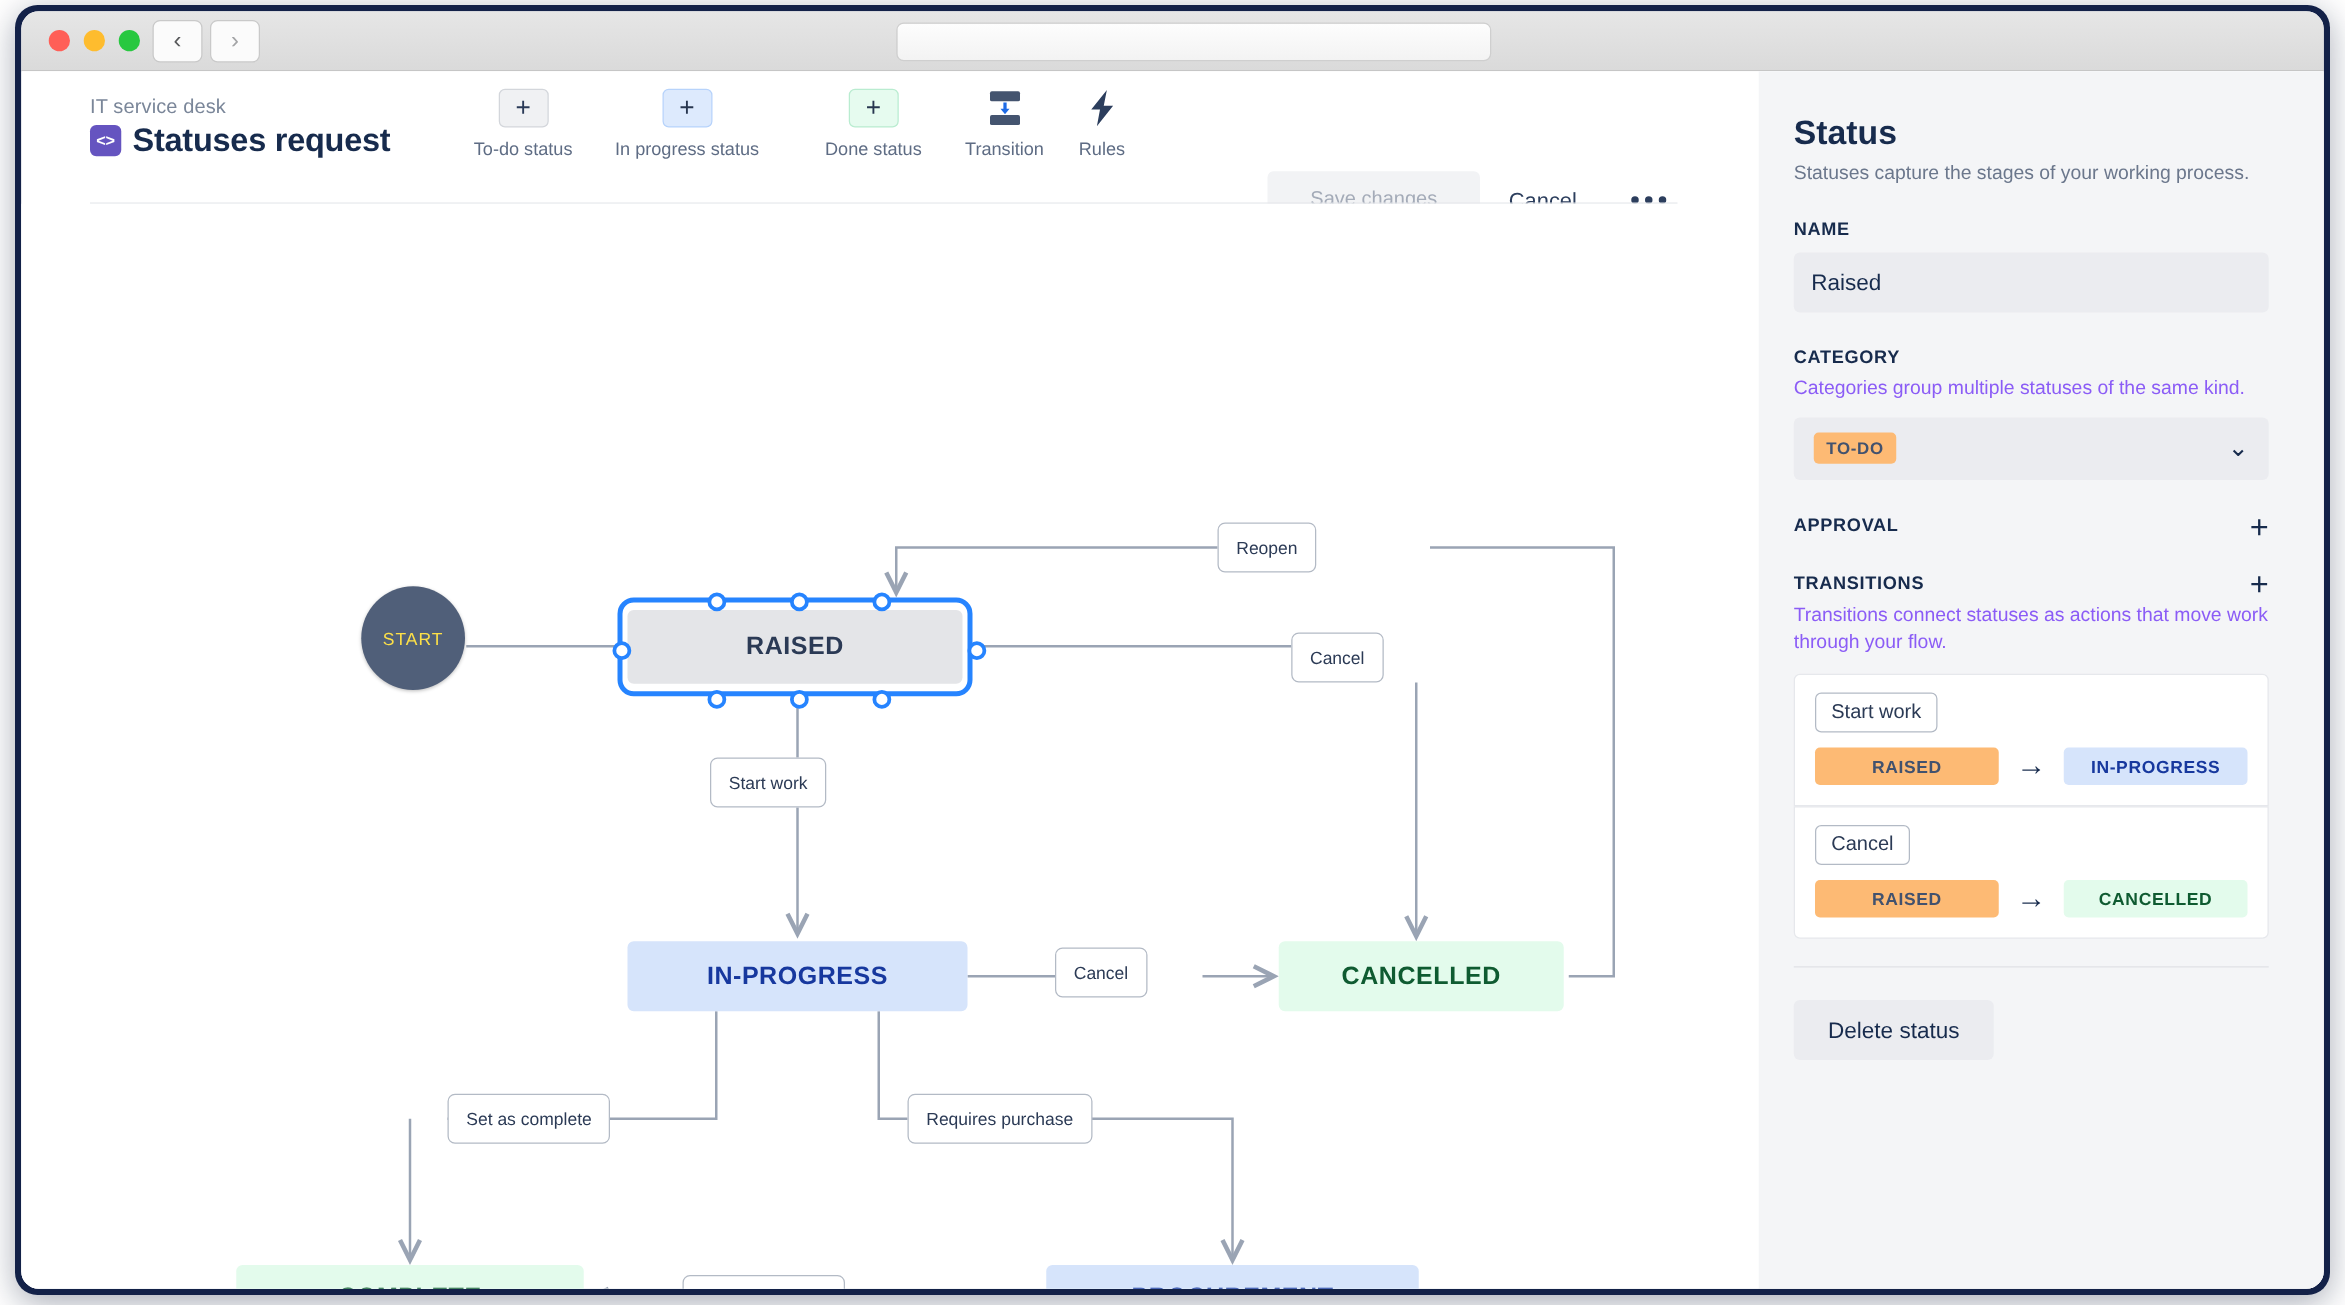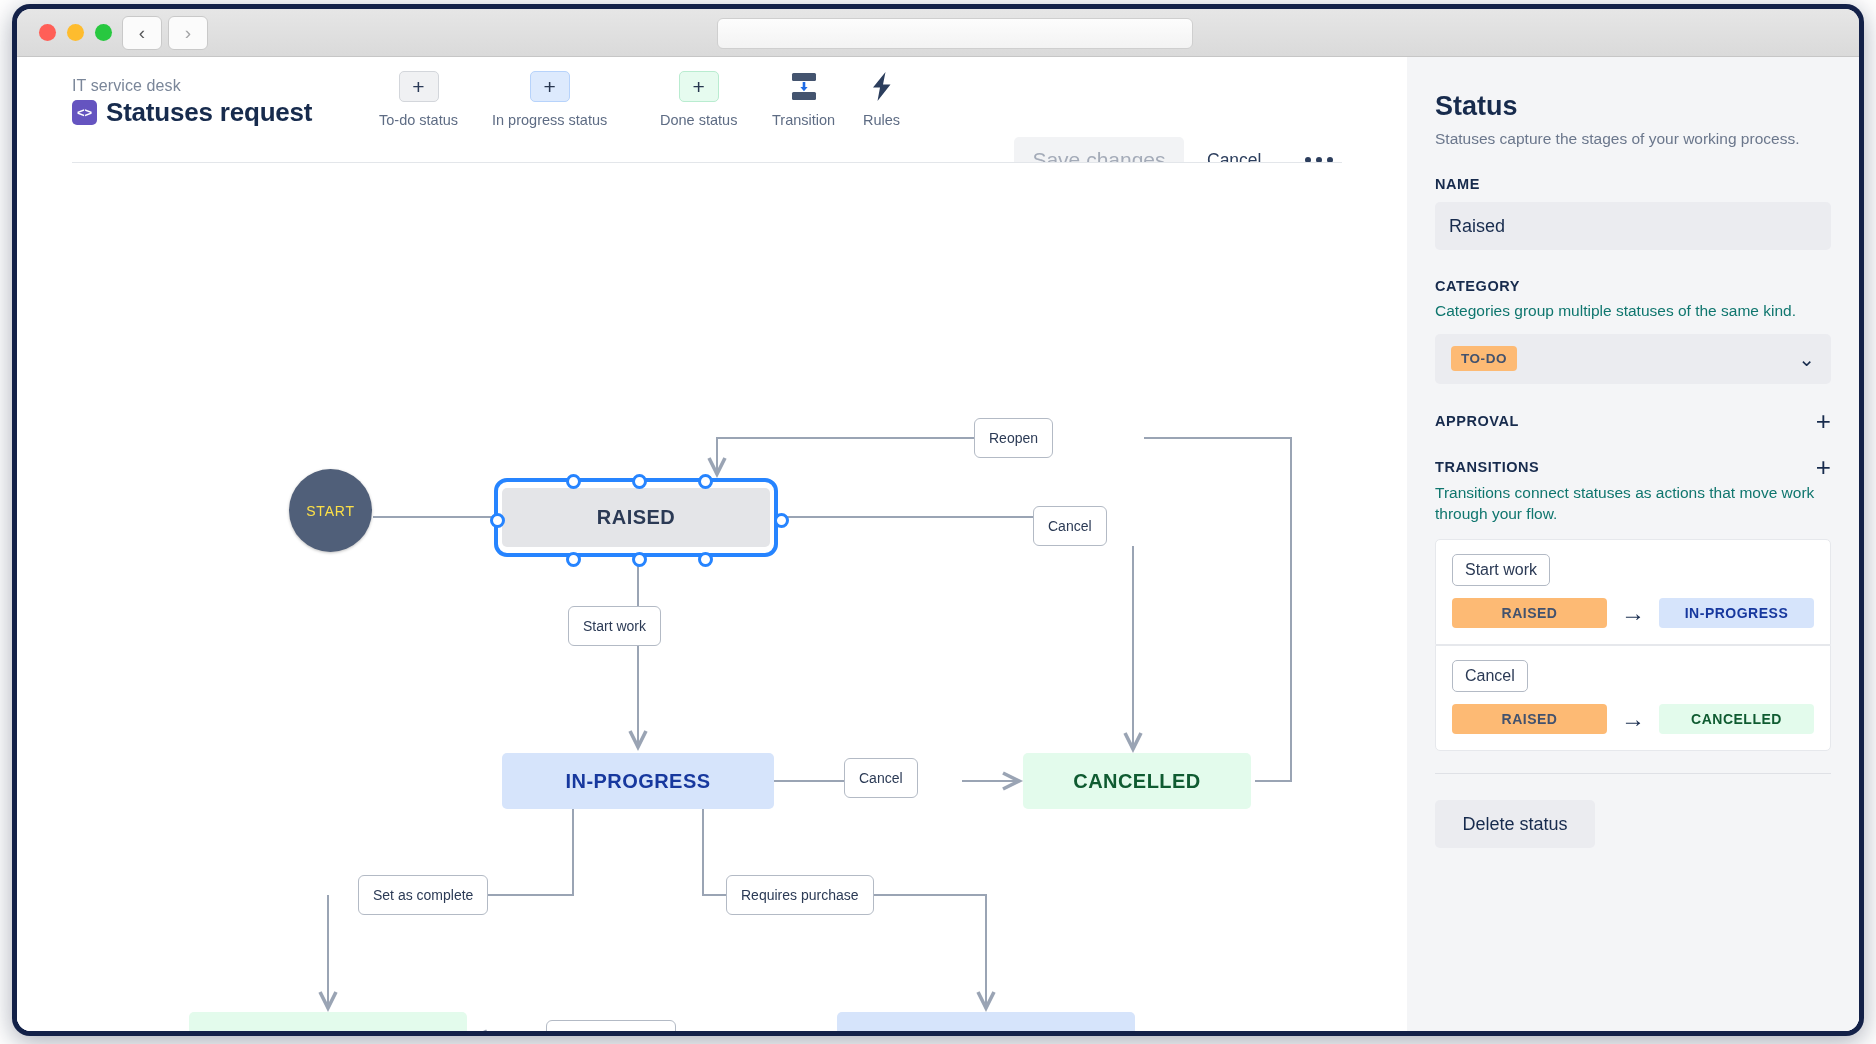--- a/index.html
+++ b/index.html
@@ -98,21 +98,21 @@
   #tool-todo { left: 362px; }
   #tool-prog { left: 475px; }
   #tool-done { left: 643px; }
   #tool-transition { left: 755px; }
   #tool-rules { left: 846px; }
 
   #save-changes {
     position: absolute; left: 997px; top: 80px;
     width: 170px; height: 46px; border-radius: 5px;
     background: #f2f3f5; border: none;
-    color: #a4abb8; font-size: 21px; font-family: inherit;
+    color: #a4abb8; font-size: 16px; font-family: inherit;
     display: flex; align-items: center; justify-content: center;
   }
   #cancel-top {
     position: absolute; left: 1190px; top: 80px;
     height: 46px; display: flex; align-items: center;
     color: #2c3e5d; font-size: 17.5px;
   }
   #more-menu {
     position: absolute; left: 1288px; top: 80px;
     height: 46px; display:flex; align-items:center; gap:5px;
@@ -193,35 +193,35 @@
   #lbl-cancel-prog { left: 827px; top: 595px; }
   #lbl-setcomplete-1 { left: 341px; top: 712px; }
   #lbl-requires { left: 709px; top: 712px; }
   #lbl-setcomplete-2 { left: 529px; top: 857px; }
 
   
   #sidebar {
     position: absolute; left: 1390px; top: 0;
     width: 452px; height: 974px;
     background: #f4f5f7;
-    padding: 34px 0 0 0;
+    padding: 34px 16px 0 0;
   }
   .sb-pad { padding: 0 28px; }
   #sb-title { font-size: 27px; font-weight: bold; color:#172b4d; }
   #sb-subtitle { margin-top: 8px; font-size: 15.5px; color:#6b778c; }
   .sb-section-label {
     margin-top: 28px; font-size: 14.5px; font-weight: bold;
     color:#172b4d; letter-spacing: .55px;
   }
   #name-field {
     margin-top: 10px; height: 48px; border-radius: 5px;
     background: #ebecf0; display:flex; align-items:center;
     padding: 0 14px; font-size: 18px; color:#172b4d;
   }
-  .sb-help { margin-top: 7px; font-size: 15.5px; color:#0f766e; line-height: 1.35; }
+  .sb-help { margin-top: 7px; font-size: 15.5px; color:#8b5cf6; line-height: 1.35; }
   #category-select {
     margin-top: 12px; height: 50px; border-radius: 5px;
     background: #ebecf0; display:flex; align-items:center;
     justify-content: space-between; padding: 0 16px;
   }
   .pill {
     border-radius: 4px; font-size: 13.5px; font-weight: bold;
     letter-spacing: .55px; padding: 5px 10px;
   }
   .pill-todo { background:#fdba74; color:#42526e; }

